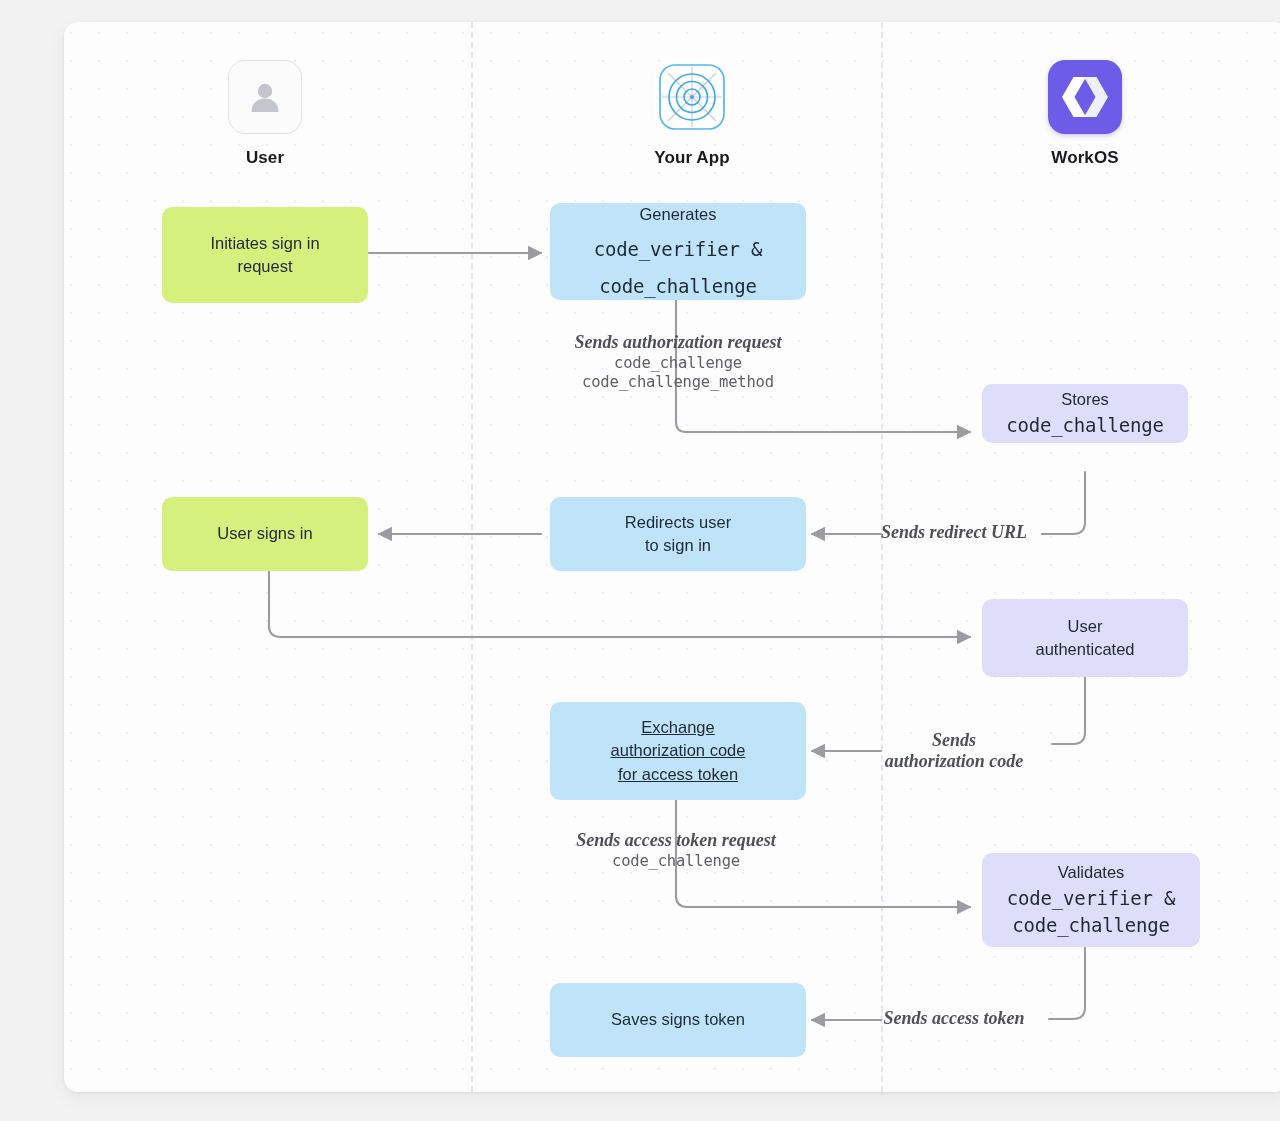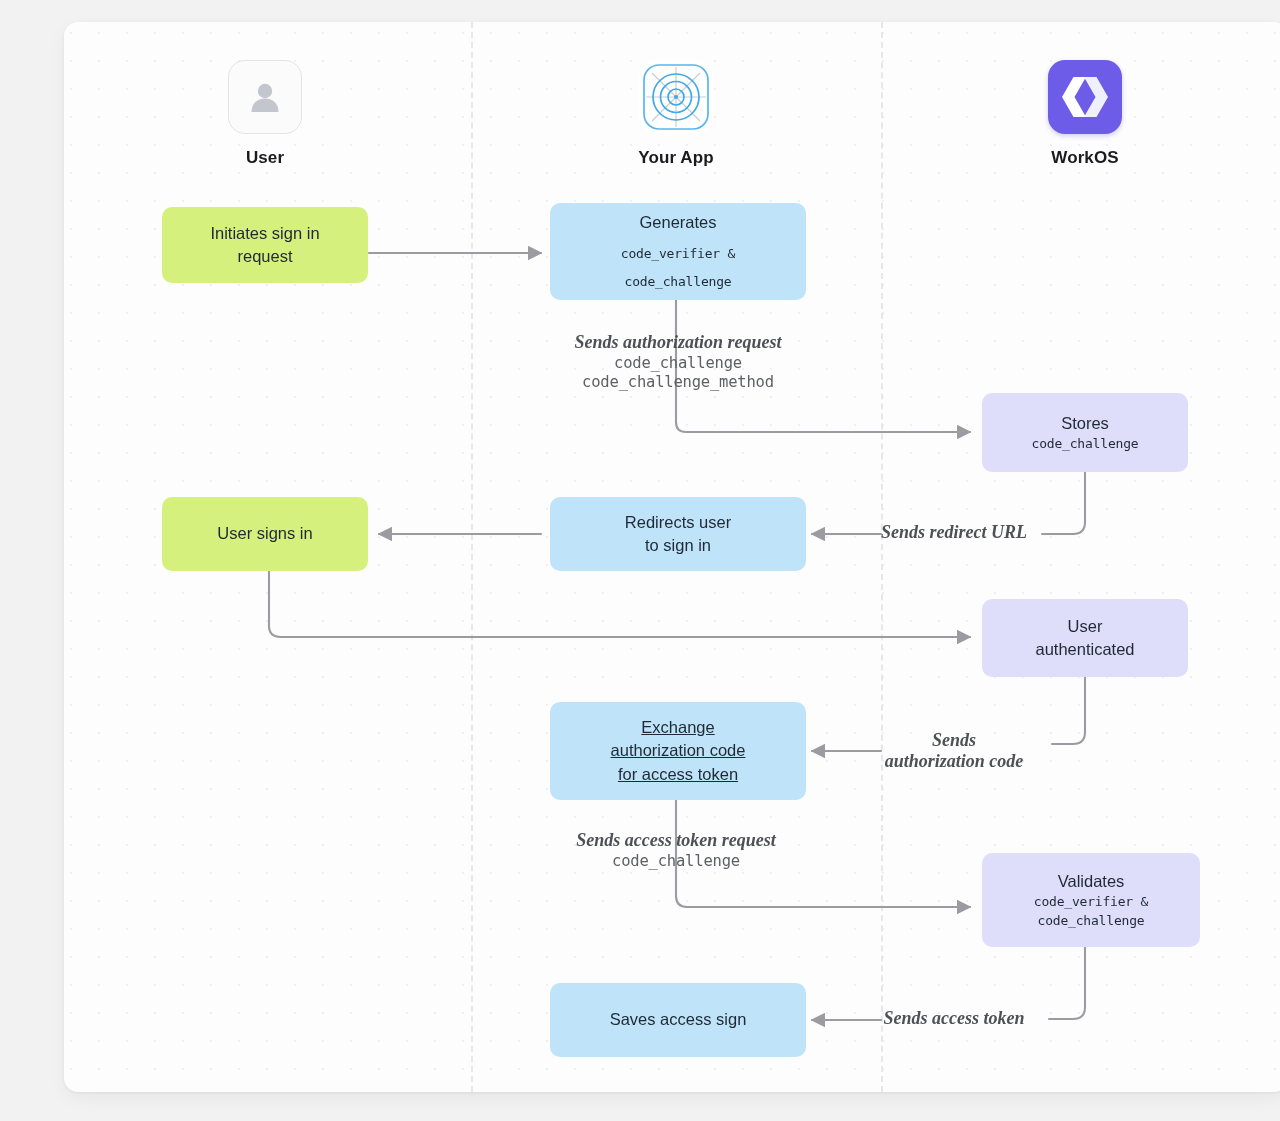--- a/index.html
+++ b/index.html
@@ -82,21 +82,21 @@
     font-size: 16.5px;
     line-height: 1.42;
     color: #1f2933;
     padding: 9px 12px;
   }
   .node.green { background: #d6f07e; }
   .node.blue  { background: #bfe4fa; }
   .node.purple{ background: #dedefb; }
   .node .mono {
     font-family: "DejaVu Sans Mono", "Liberation Mono", monospace;
-    font-size: 13px;
+    font-size: 19px;
     letter-spacing: -0.2px;
   }
   .edge-label {
     position: absolute;
     text-align: center;
     color: #55565c;
     pointer-events: none;
   }
   .edge-label .ital {
     display: block;
@@ -160,21 +160,21 @@
     <div class="lane-head" style="left:101px; top:38px;">
       <div class="lane-icon user-tile">
         <svg width="42" height="42" viewBox="0 0 42 42" aria-hidden="true">
           <circle cx="21" cy="15" r="7.2" fill="#c3c6cc"></circle>
           <path d="M7.5 36 C7.5 26.5 14.2 22.6 21 22.6 C27.8 22.6 34.5 26.5 34.5 36 Z" fill="#c3c6cc"></path>
         </svg>
       </div>
       <div class="lane-label">User</div>
     </div>
 
-    <div class="lane-head" style="left:512px; top:38px;">
+    <div class="lane-head" style="left:528px; top:38px;">
       <div class="lane-icon app-tile">
         <svg width="74" height="74" viewBox="0 0 74 74" aria-hidden="true">
           <rect x="5" y="5" width="64" height="64" rx="15" fill="#ffffff" stroke="#55b6ef" stroke-width="1.7"></rect>
           <g stroke="#c8cdd4" stroke-width="1.2">
             <line x1="7" y1="37" x2="67" y2="37"></line>
             <line x1="37" y1="7" x2="37" y2="67"></line>
             <line x1="13" y1="13" x2="61" y2="61"></line>
             <line x1="61" y1="13" x2="13" y2="61"></line>
           </g>
           <g fill="none" stroke="#3fa9ea" stroke-width="1.7">
@@ -191,32 +191,32 @@
     <div class="lane-head" style="left:921px; top:38px;">
       <div class="lane-icon workos-tile">
         <svg width="52" height="46" viewBox="0 0 52 46" aria-hidden="true">
           <path d="M14.5 3 L27 3 L15.5 23 L27 43 L14.5 43 L3 23 Z" fill="#ffffff"></path>
           <path d="M37.5 3 L25 3 L36.5 23 L25 43 L37.5 43 L49 23 Z" fill="#f0effc"></path>
         </svg>
       </div>
       <div class="lane-label">WorkOS</div>
     </div>
 
-    <div class="node green" style="left:98px; top:185px; width:206px; height:76px;align-items:center;">
+    <div class="node green" style="left:98px; top:185px; width:206px; height:96px;align-items:center;">
       <div>Initiates sign in</div>
       <div>request</div>
     </div>
 
     <div class="node blue" style="left:486px; top:181px; width:256px; height:97px;gap:10px;">
       <div>Generates</div>
       <div class="mono">code_verifier &amp;</div>
       <div class="mono">code_challenge</div>
     </div>
 
-    <div class="node purple" style="left:918px; top:371px; width:206px; height:79px;">
+    <div class="node purple" style="left:918px; top:362px; width:206px; height:59px;">
       <div>Stores</div>
       <div class="mono">code_challenge</div>
     </div>
 
     <div class="node green" style="left:98px; top:475px; width:206px; height:74px;">
       <div>User signs in</div>
     </div>
 
     <div class="node blue" style="left:486px; top:475px; width:256px; height:74px;">
       <div>Redirects user</div>
@@ -234,21 +234,21 @@
       <div>for access token</div>
     </div>
 
     <div class="node purple" style="left:918px; top:831px; width:218px; height:94px;">
       <div>Validates</div>
       <div class="mono">code_verifier &amp;</div>
       <div class="mono">code_challenge</div>
     </div>
 
     <div class="node blue" style="left:486px; top:961px; width:256px; height:74px;">
-      <div>Saves access sign</div>
+      <div>Saves signs token</div>
     </div>
 
     <div class="edge-label" style="left:454px; top:310px; width:320px;">
       <span class="ital">Sends authorization request</span>
       <span class="mono">code_challenge</span>
       <span class="mono">code_challenge_method</span>
     </div>
 
     <div class="edge-label" style="left:780px; top:500px; width:220px;">
       <span class="ital">Sends redirect URL</span>

